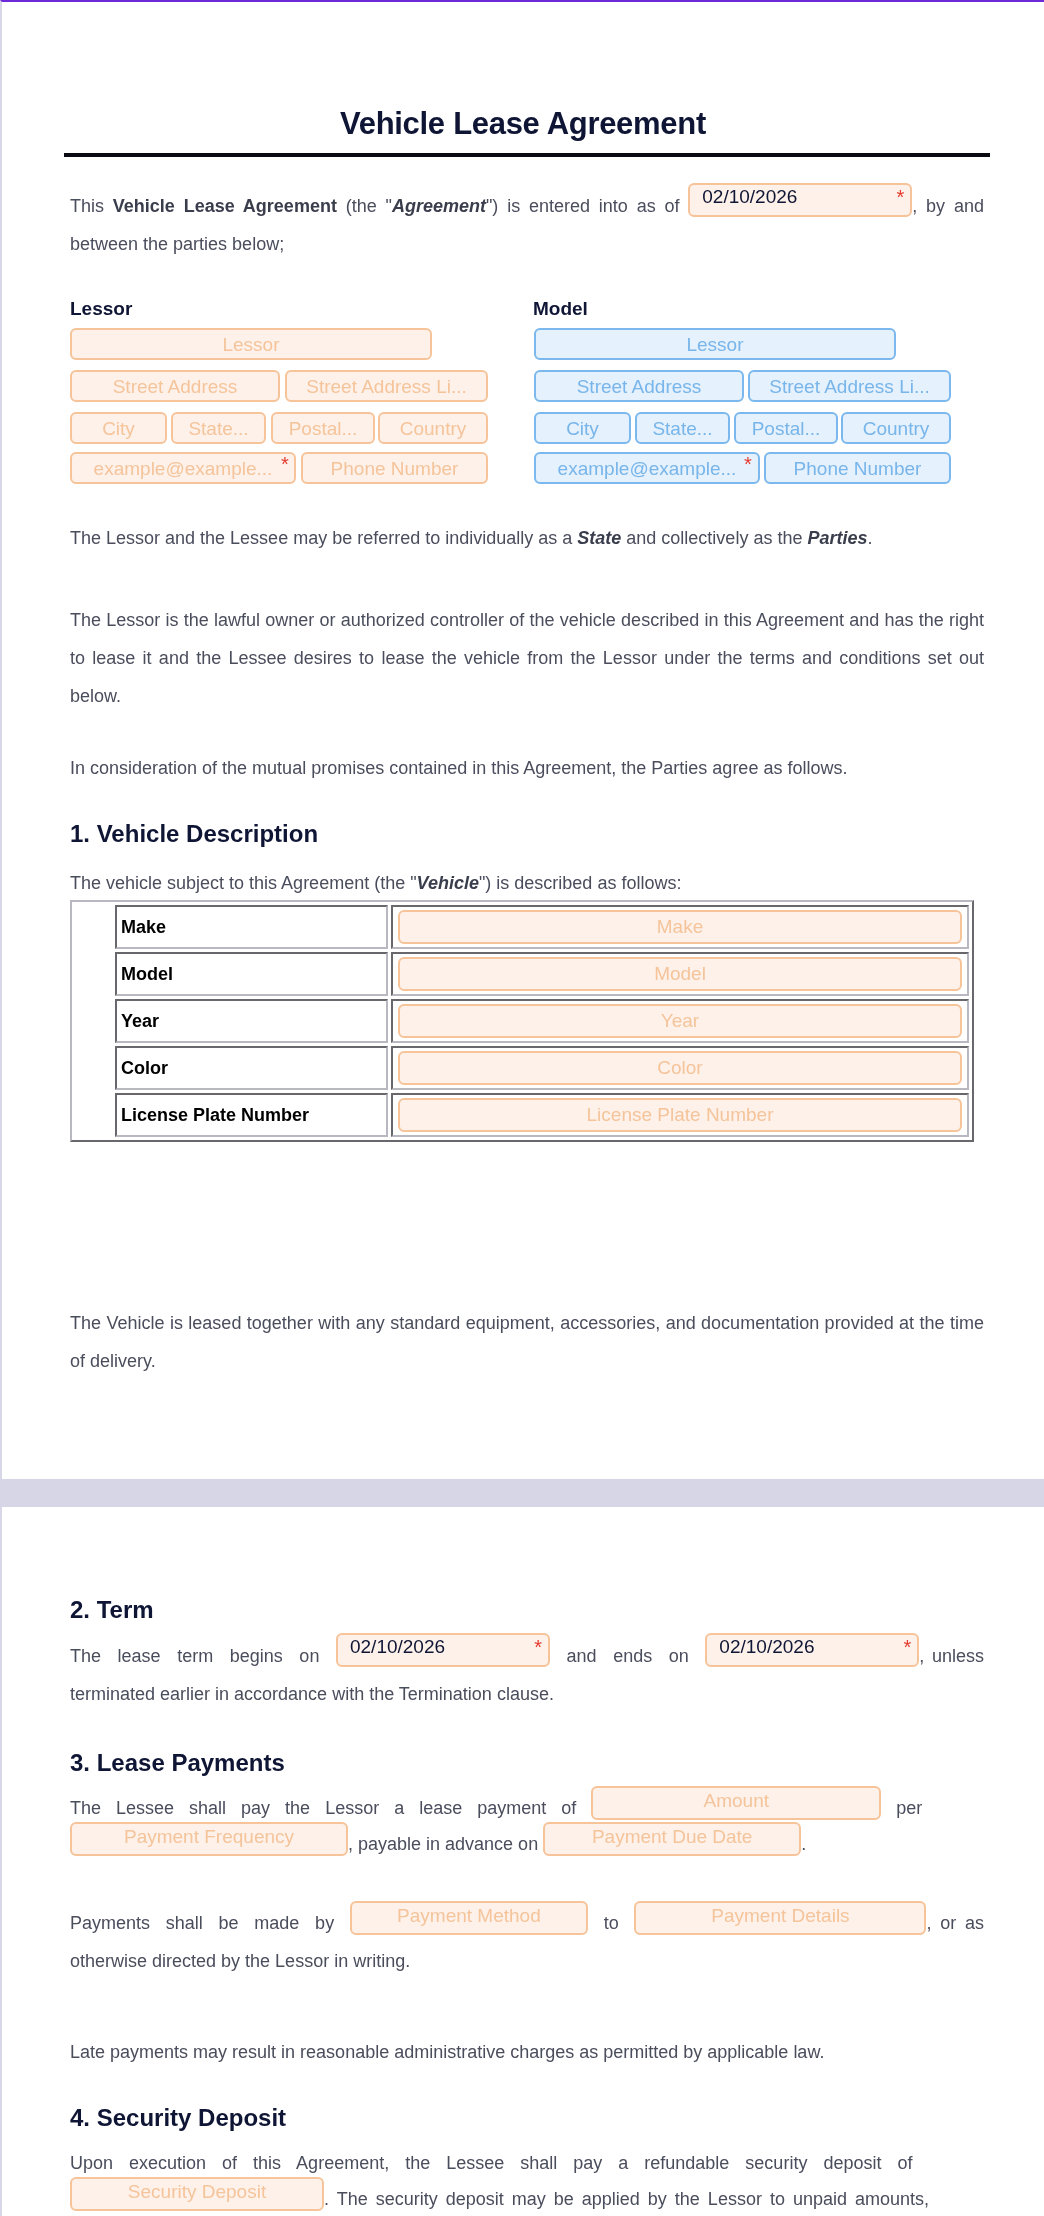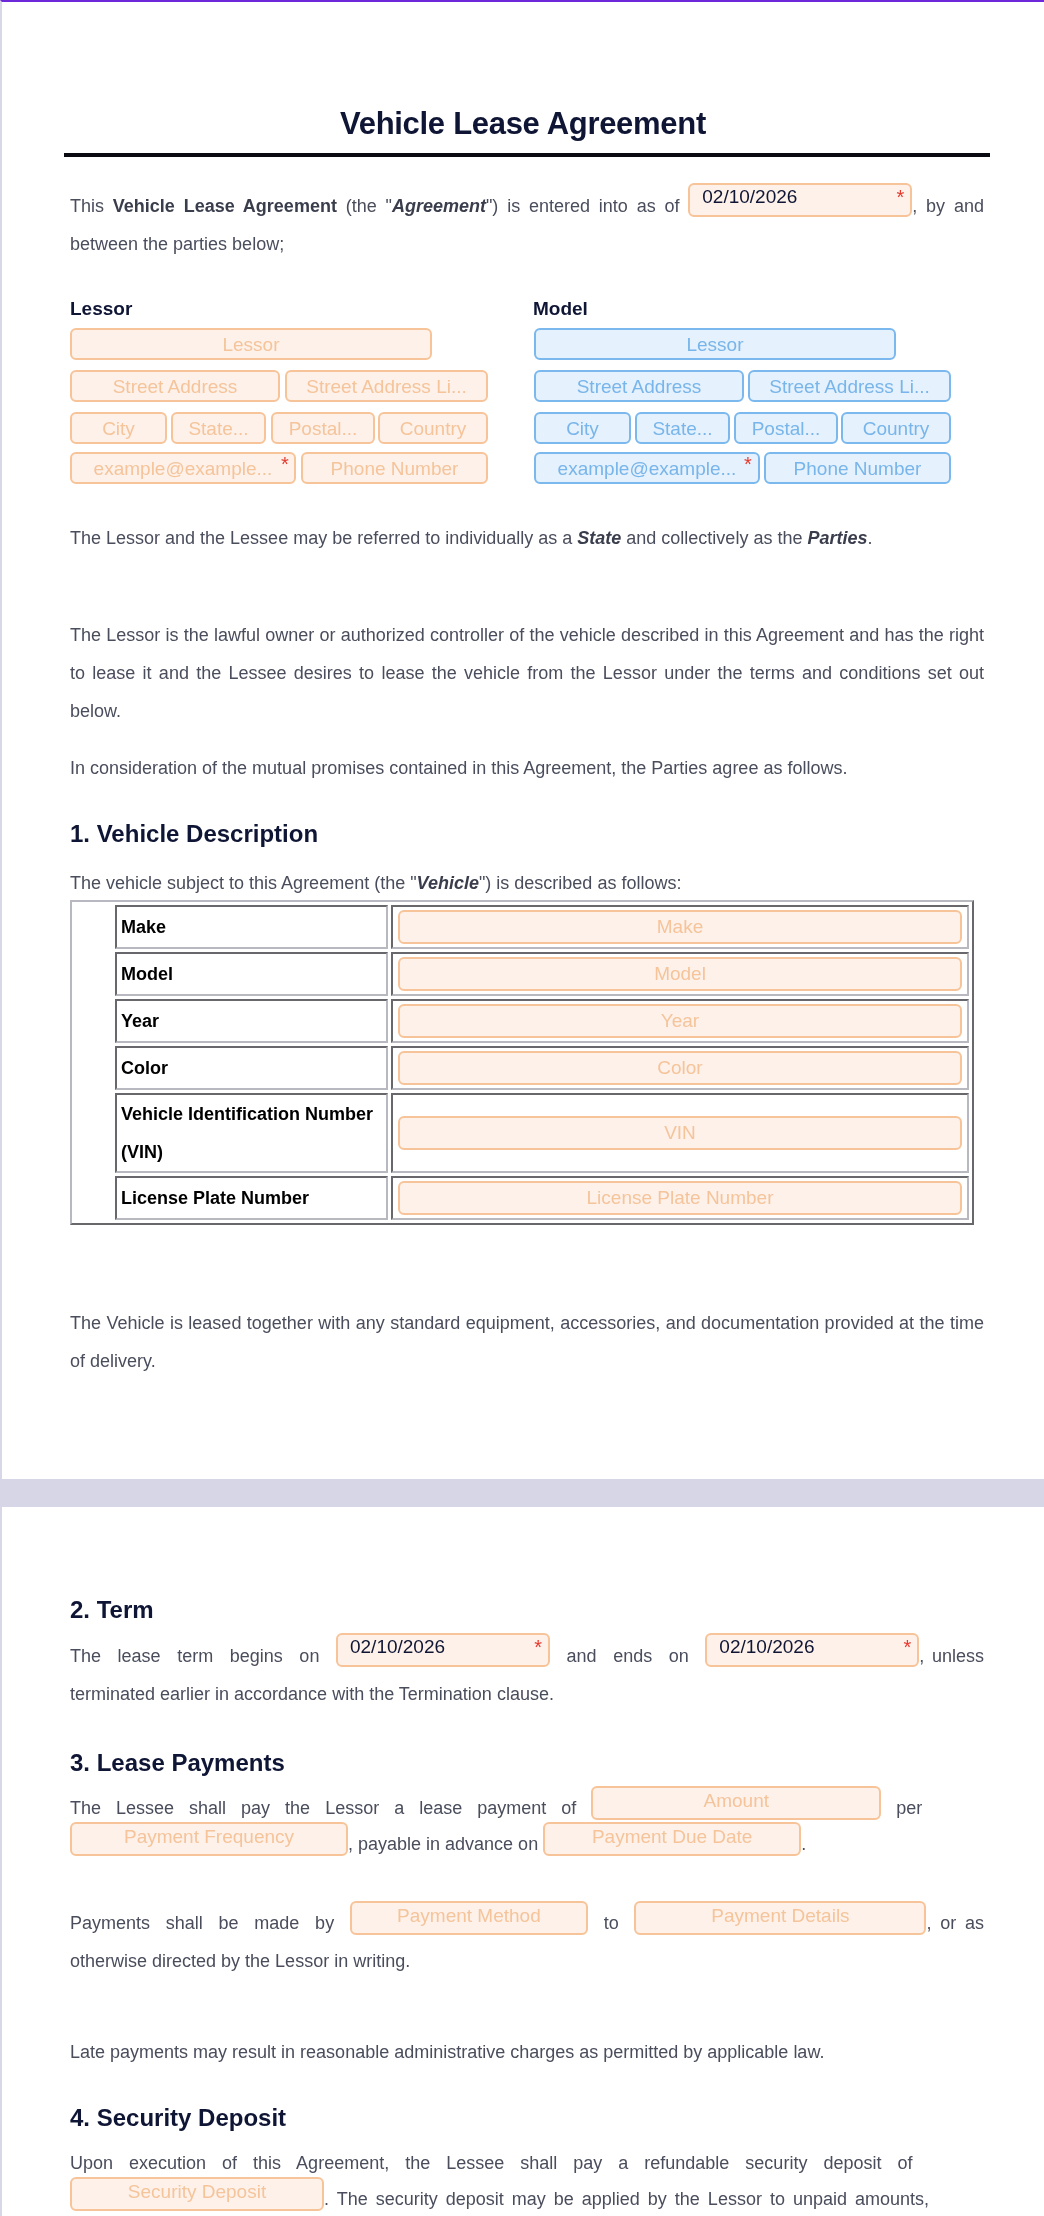--- a/index.html
+++ b/index.html
@@ -102,21 +102,21 @@
   <div class="fld blue" style="left:532px; top:410px; width:97px;">City</div>
   <div class="fld blue" style="left:633px; top:410px; width:95px;">State...</div>
   <div class="fld blue" style="left:732px; top:410px; width:104px;">Postal...</div>
   <div class="fld blue" style="left:839px; top:410px; width:110px;">Country</div>
   <div class="fld blue" style="left:532px; top:450px; width:226px;"><span>example@example...</span></div>
   <span class="req" style="left:742px; top:452px;">*</span>
   <div class="fld blue" style="left:762px; top:450px; width:187px;">Phone Number</div>
 
   <p class="para" style="top:517px;"><span>The Lessor and the Lessee may be referred to individually as a </span><b><i>State</i></b><span> and collectively as the </span><b><i>Parties</i></b><span>.</span></p>
 
-  <p class="para" style="top:614px;">The Lessor is the lawful owner or authorized controller of the vehicle described in this Agreement and has the right to lease it and the Lessee desires to lease the vehicle from the Lessor under the terms and conditions set out below.</p>
+  <p class="para" style="top:599px;">The Lessor is the lawful owner or authorized controller of the vehicle described in this Agreement and has the right to lease it and the Lessee desires to lease the vehicle from the Lessor under the terms and conditions set out below.</p>
 
   <p class="para" style="top:747px;">In consideration of the mutual promises contained in this Agreement, the Parties agree as follows.</p>
 
   <div class="heading" style="top:818px;">1. Vehicle Description</div>
 
   <p class="para" style="top:862px;"><span>The vehicle subject to this Agreement (the "</span><b><i>Vehicle</i></b><span>") is described as follows:</span></p>
 
   <table class="veh">
     <tbody>
         <tr>
@@ -134,26 +134,20 @@
     <tr>
       <td class="lbl">Year</td>
       <td class="val">
             <div class="tfld">Year</div>
           </td>
     </tr>
     <tr>
       <td class="lbl">Color</td>
       <td class="val">
             <div class="tfld">Color</div>
-          </td>
-    </tr>
-    <tr>
-      <td class="lbl">Vehicle Identification Number (VIN)</td>
-      <td class="val">
-            <div class="tfld">VIN</div>
           </td>
     </tr>
     <tr>
       <td class="lbl">License Plate Number</td>
       <td class="val">
             <div class="tfld">License Plate Number</div>
           </td>
     </tr>
   </tbody>
     </table>

